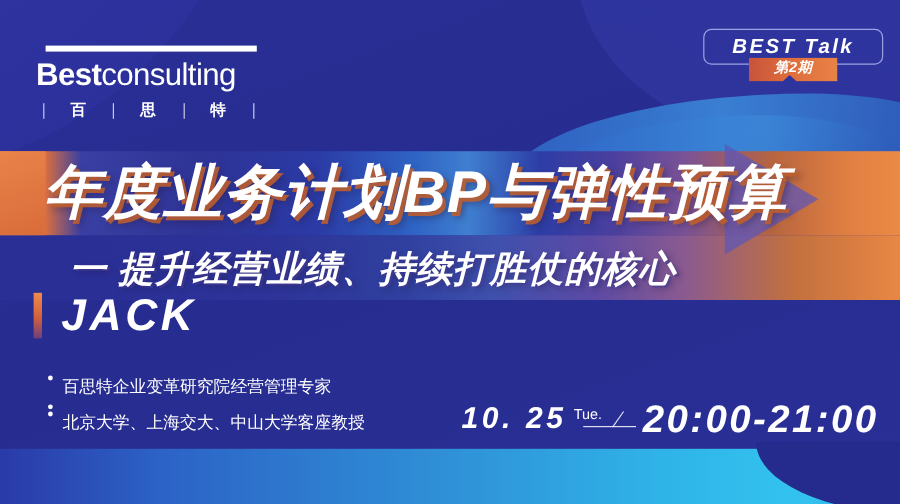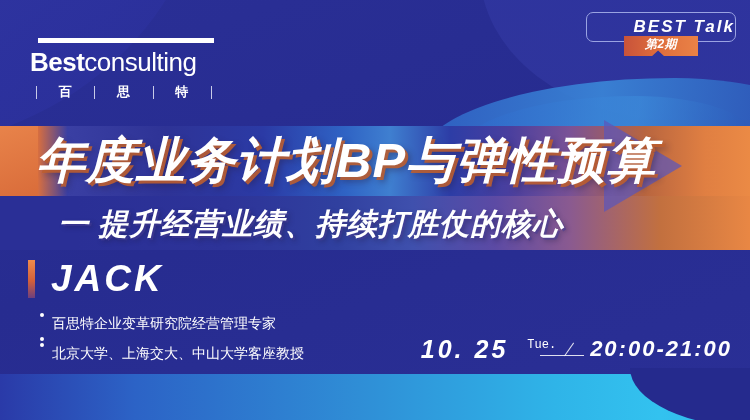--- a/index.html
+++ b/index.html
@@ -96,21 +96,21 @@
     margin-top:5px;display:flex;align-items:center;justify-content:space-between;
     width:176px;margin-left:6px;
   }
   .logo-cn .bar{width:1px;height:13px;background:#c8cbe8;}
   .logo-cn .ch{color:#fff;font-size:13px;font-weight:700;letter-spacing:1px;}
 
   
   .badge{position:absolute;right:14px;top:12px;width:150px;}
   .badge-box{
     border:1px solid #9aa3e2;border-radius:7px;height:28px;
-    display:flex;align-items:center;justify-content:flex-end;
+    display:flex;align-items:center;justify-content:center;margin-top:12px;
   }
   .badge-text{
     color:#fff;font-size:17px;font-weight:700;font-style:italic;
     letter-spacing:2px;white-space:nowrap;
   }
   .ribbon-wrap{position:relative;margin:-6px auto 16px;width:74px;}
   .ribbon{
     position:relative;height:20px;width:74px;
     background:linear-gradient(90deg,#c8533a 0%,#de6d3c 45%,#ea8246 100%);
     display:flex;align-items:center;justify-content:center;
@@ -131,21 +131,21 @@
   }
   .subtitle{
     position:absolute;left:58px;top:202px;width:700px;height:44px;
     display:flex;align-items:center;
     color:#fff;font-weight:700;font-style:italic;
     font-size:30px;letter-spacing:1px;white-space:nowrap;
     text-shadow:2px 2px 0 rgba(70,60,150,.55), 3px 3px 5px rgba(30,25,60,.4);
   }
 
   
-  .speaker{position:absolute;left:28px;top:260px;display:flex;align-items:center;}
+  .speaker{position:absolute;left:28px;top:244px;display:flex;align-items:center;}
   .speaker-bar{
     width:7px;height:38px;margin-right:16px;
     background:linear-gradient(180deg,#ef8b4c 0%,#d2603a 55%,#6d3f7e 100%);
   }
   .speaker-name{
     color:#fff;font-size:37px;font-weight:700;font-style:italic;
     letter-spacing:3px;line-height:38px;
   }
 
   
@@ -163,37 +163,36 @@
   .datetime{
     position:absolute;right:18px;top:336px;display:flex;align-items:flex-end;
     color:#fff;white-space:nowrap;
   }
   .dt-date{
     font-size:25px;font-weight:700;font-style:italic;letter-spacing:3px;
     line-height:26px;
   }
   .dt-day{
     font-size:12px;font-weight:400;line-height:12px;
-    margin:0 0 11px 19px;
-    font-family:Liberation Mono, monospace;
+    margin:0 0 11px 6px;
   }
   .dt-slash{
     position:relative;width:30px;height:26px;margin:0 2px 0 2px;flex:0 0 auto;
   }
   .dt-slash::before{
     content:"";position:absolute;left:-18px;bottom:6px;width:44px;height:1px;
     background:rgba(255,255,255,.85);
   }
   .dt-slash::after{
     content:"";position:absolute;left:6px;bottom:6px;width:1px;height:16px;
     background:rgba(255,255,255,.85);
     transform:rotate(35deg);transform-origin:bottom;
   }
   .dt-time{
-    font-size:22px;font-weight:700;font-style:italic;letter-spacing:2px;
+    font-size:32px;font-weight:700;font-style:italic;letter-spacing:2px;
     line-height:26px;
   }
 </style>
 </head>
 <body>
 
 <div class="poster">
 
   <div class="bg-swoosh-tl"></div>
   <div class="bg-blob-top"></div>

